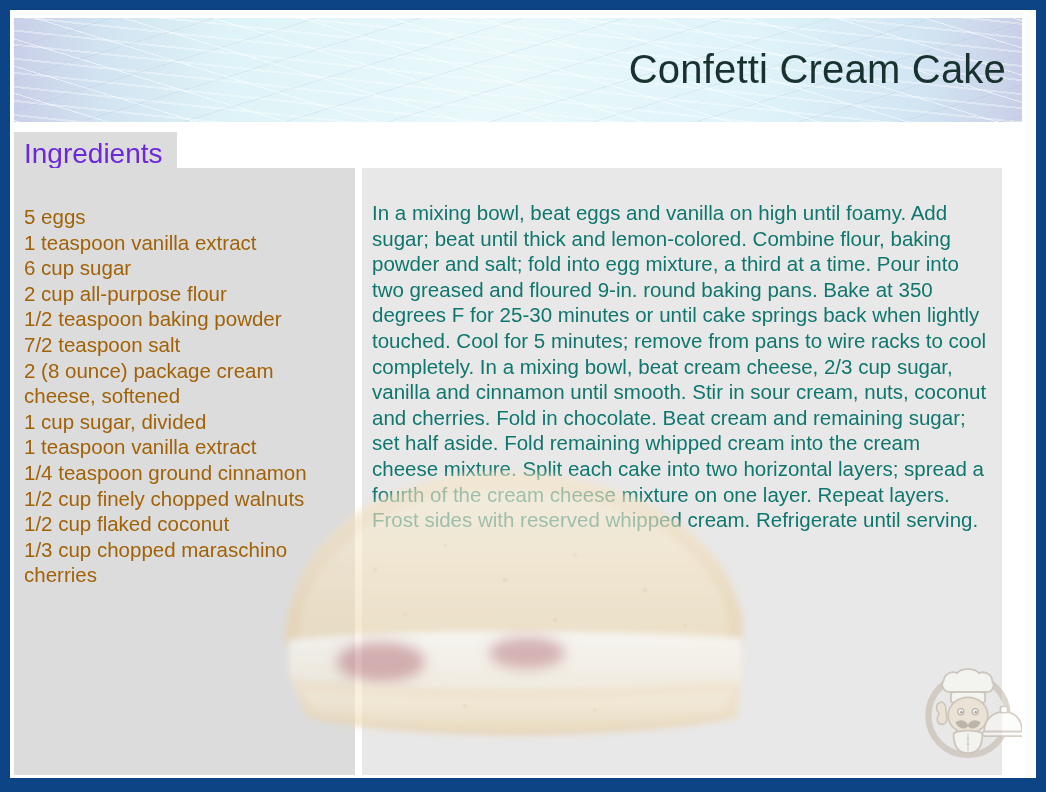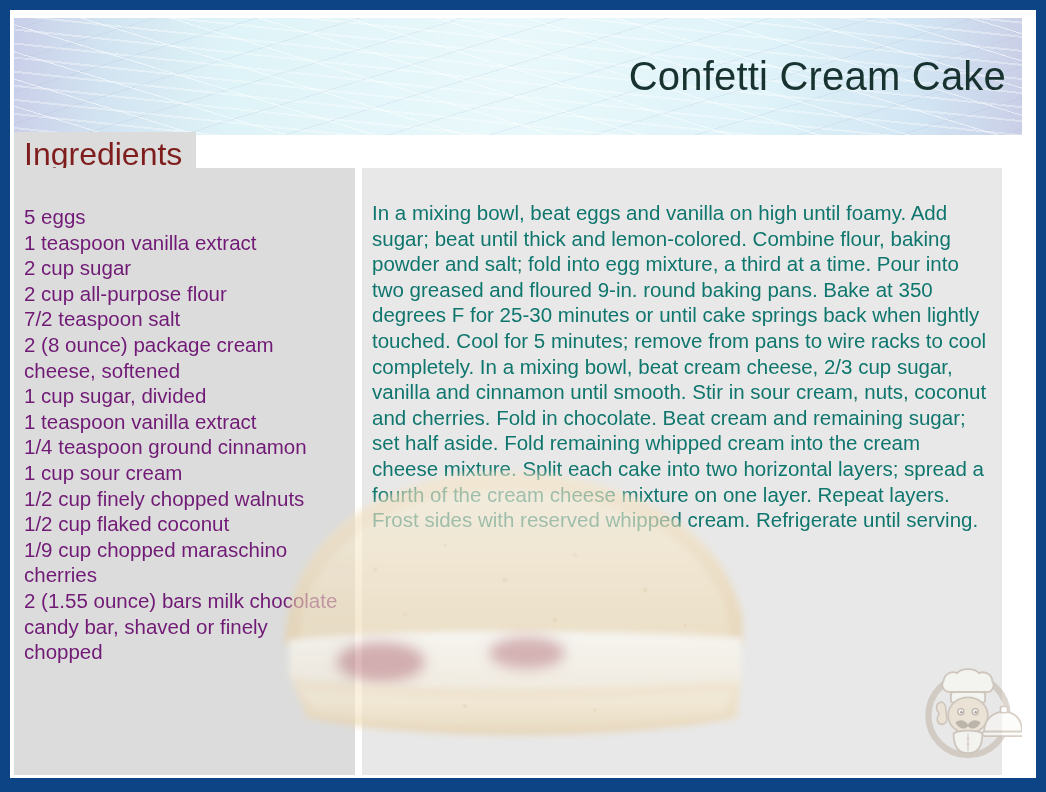--- a/index.html
+++ b/index.html
@@ -31,21 +31,21 @@
     background: #ffffff;
     overflow: hidden;
   }
 
   
   .banner {
     position: absolute;
     left: 4px;
     top: 8px;
     width: 1008px;
-    height: 117px;
+    height: 104px;
     background:
       linear-gradient(100deg,
         rgba(255,255,255,0.00) 0%,
         rgba(255,255,255,0.30) 48%,
         rgba(255,255,255,0.00) 100%),
       linear-gradient(90deg,
         #c9cfe9 0%,
         #cfe2f0 9%,
         #daf2f7 22%,
         #dff5f9 50%,
@@ -95,23 +95,23 @@
     width: 520px;
     height: 310px;
     opacity: 0.62;
     pointer-events: none;
   }
 
   
   .tab {
     position: absolute;
     box-sizing: border-box;
-    font-size: 32px;
+    font-size: 28px;
     line-height: 38px;
-    color: #7f1d1d;
+    color: #6d28d9;
     padding: 3px 14px 4px 10px;
     white-space: nowrap;
   }
   .tab-ingredients {
     left: 4px;
     top: 122px;
     height: 46px;
     background: #dcdcdc;
   }
   .tab-directions {
@@ -141,21 +141,21 @@
     background: #e8e8e8;
   }
 
   .ingredients-list {
     position: relative;
     margin: 0;
     padding: 36px 6px 0 10px;
     list-style: none;
     font-size: 20.5px;
     line-height: 25.6px;
-    color: #701a75;
+    color: #a16207;
   }
   .ingredients-list li {
     margin: 0;
     padding: 0;
   }
 
   .directions-text {
     position: relative;
     margin: 0;
     padding: 32px 12px 0 10px;
@@ -186,32 +186,31 @@
       <div class="weave"></div>
       <div class="banner-title">Confetti Cream Cake</div>
     </div>
 
     <div class="tab tab-ingredients">Ingredients</div>
 
     <div class="panel panel-ingredients">
       <ul class="ingredients-list">
         <li>5 eggs</li>
         <li>1 teaspoon vanilla extract</li>
-        <li>2 cup sugar</li>
+        <li>6 cup sugar</li>
         <li>2 cup all-purpose flour</li>
+        <li>1/2 teaspoon baking powder</li>
         <li>7/2 teaspoon salt</li>
         <li>2 (8 ounce) package cream cheese, softened</li>
         <li>1 cup sugar, divided</li>
         <li>1 teaspoon vanilla extract</li>
         <li>1/4 teaspoon ground cinnamon</li>
-        <li>1 cup sour cream</li>
         <li>1/2 cup finely chopped walnuts</li>
         <li>1/2 cup flaked coconut</li>
-        <li>1/9 cup chopped maraschino cherries</li>
-        <li>2 (1.55 ounce) bars milk chocolate candy bar, shaved or finely chopped</li>
+        <li>1/3 cup chopped maraschino cherries</li>
       </ul>
     </div>
 
 
     <div class="panel panel-directions">
       <p class="directions-text">In a mixing bowl, beat eggs and vanilla on high until foamy. Add sugar; beat until thick and lemon-colored. Combine flour, baking powder and salt; fold into egg mixture, a third at a time. Pour into two greased and floured 9-in. round baking pans. Bake at 350 degrees F for 25-30 minutes or until cake springs back when lightly touched. Cool for 5 minutes; remove from pans to wire racks to cool completely. In a mixing bowl, beat cream cheese, 2/3 cup sugar, vanilla and cinnamon until smooth. Stir in sour cream, nuts, coconut and cherries. Fold in chocolate. Beat cream and remaining sugar; set half aside. Fold remaining whipped cream into the cream cheese mixture. Split each cake into two horizontal layers; spread a fourth of the cream cheese mixture on one layer. Repeat layers. Frost sides with reserved whipped cream. Refrigerate until serving.</p>
     </div>
 
     <div class="cake-wrap">
       <svg viewBox="0 0 520 310" width="520" height="310" aria-hidden="true">

